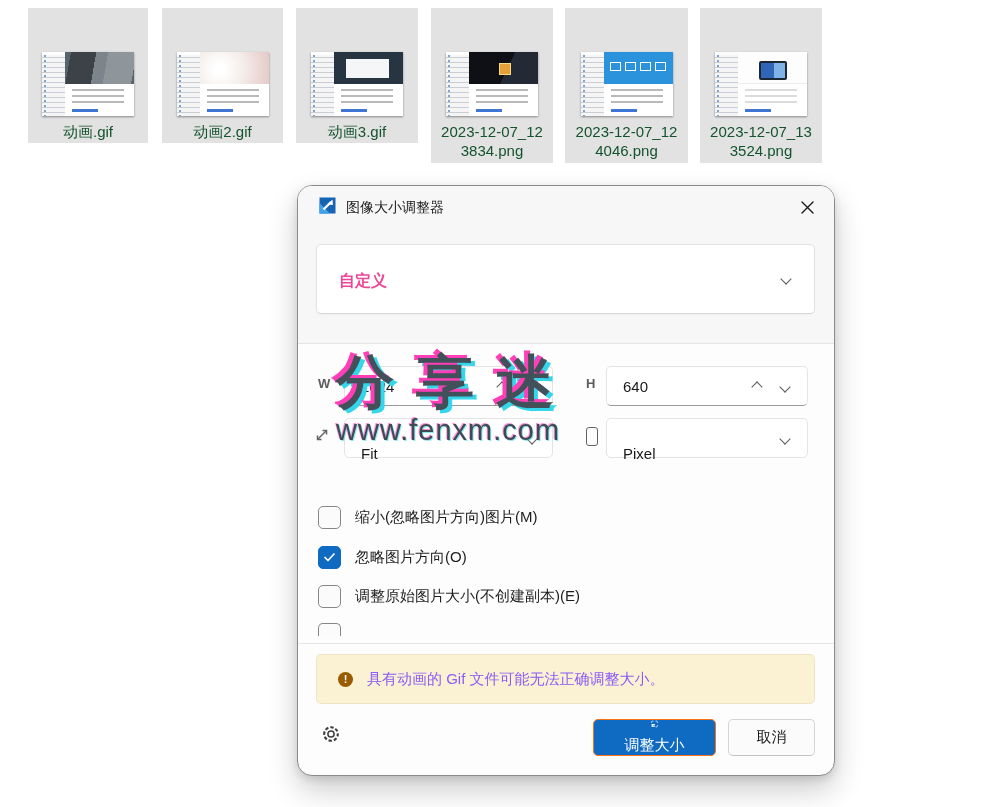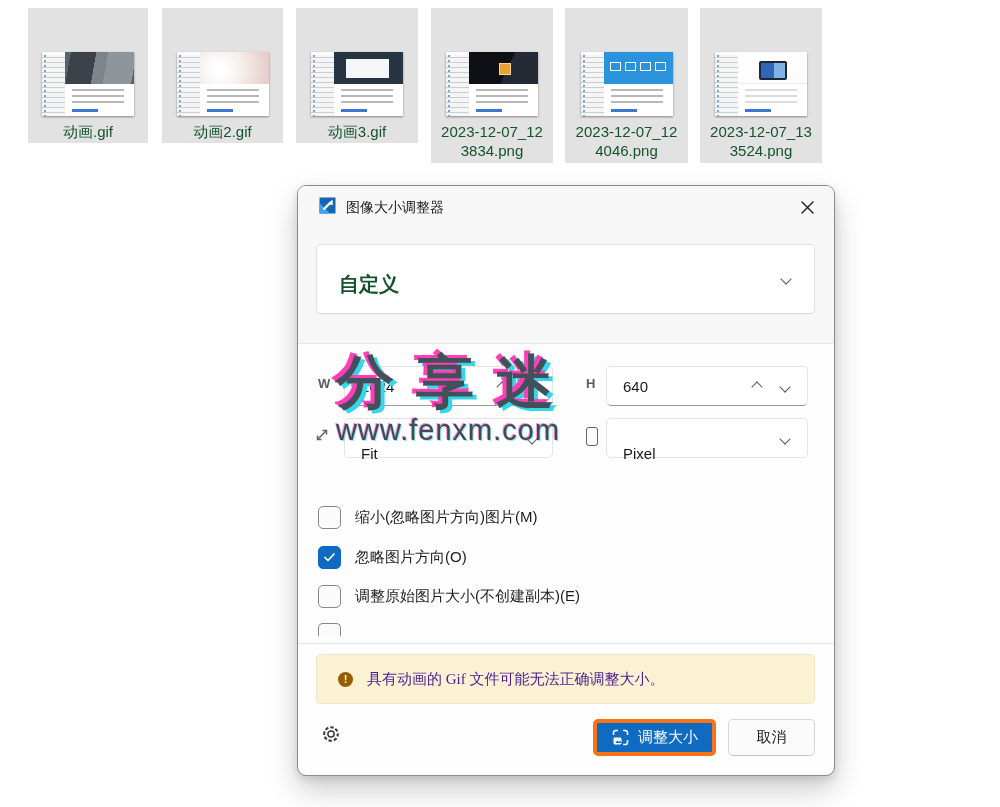--- a/index.html
+++ b/index.html
@@ -37,30 +37,30 @@
   .v5 .hero::after { content:""; position:absolute; left:6px; top:10px; width:9px; height:7px;
            border:1px solid #fff; background:transparent; box-shadow:15px 0 0 -1px #2a93dc,15px 0 0 0 #fff,30px 0 0 -1px #2a93dc,30px 0 0 0 #fff,45px 0 0 -1px #2a93dc,45px 0 0 0 #fff; }
   .v6 { background:#fbfbfb; }
   .v6 .hero { background:#fdfdfd; border-bottom:1px solid #ededed; }
   .v6 .hero::after { content:""; position:absolute; left:30%; top:28%; width:24px; height:15px;
            background:linear-gradient(90deg,#2f66b8 0 55%,#7fb3e8 55%); border:2px solid #1d2733; border-radius:2px; }
   .v6 .tbody::before { opacity:.5; }
 
   
   .dialog { position:absolute; left:297px; top:185px; width:538px; height:591px;
-            background:#fdfdfd; border:1px solid #8b8b8b; border-radius:9px;
+            background:#fdfdfd; border:1px solid #8b8b8b; border-radius:15px;
             box-shadow:0 14px 30px rgba(0,0,0,.20),0 3px 8px rgba(0,0,0,.12); overflow:hidden; }
   .dlg-top { position:absolute; left:0; top:0; right:0; height:158px; background:#f7f7f7; border-bottom:1px solid #e6e6e6; }
   .divider2 { position:absolute; left:0; right:0; top:457px; height:1px; background:#e6e6e6; }
   .dlg-title { position:absolute; left:48px; top:13px; font-size:14px; color:#1b1b1b; }
   .close-btn { position:absolute; right:16px; top:10px; width:22px; height:22px; display:flex; align-items:center; justify-content:center; cursor:pointer; }
 
   .card { position:absolute; background:#ffffff; border:1px solid #e4e4e4; border-radius:5px; }
   .preset { left:18px; top:58px; width:499px; height:70px; border-color:#e2e2e2; border-bottom-color:#d6d6d6; box-shadow:0 1px 2px rgba(0,0,0,.03); }
-  .preset-label { position:absolute; left:22px; top:26px; font-size:20px; font-weight:bold; color:#14532d; }
+  .preset-label { position:absolute; left:22px; top:26px; font-size:16px; font-weight:bold; color:#ec4899; }
 
   .field { border-bottom-color:#9a9a9a; }
   .field input { position:absolute; left:16px; top:0; width:120px; height:100%; border:none; outline:none; background:transparent; font:15px "Liberation Sans","DejaVu Sans",sans-serif; color:#191919; }
   .ddl-label { position:absolute; left:16px; top:11px; font-size:15px; color:#191919;margin-top:15px; }
   .f-w   { left:46px;  top:180px; width:209px; height:40px; }
   .f-h   { left:308px; top:180px; width:202px; height:40px; }
   .f-fit { left:46px;  top:232px; width:209px; height:40px; }
   .f-unit{ left:308px; top:232px; width:202px; height:40px; }
   .dim-label { position:absolute; font-size:13px; font-weight:bold; color:#5d5d5d; }
 
@@ -70,25 +70,25 @@
   .chev-box { position:absolute; width:20px; height:20px; display:flex; align-items:center; justify-content:center; cursor:pointer; }
 
   .cb-row { position:absolute; left:20px; height:24px; display:flex; align-items:center; cursor:pointer; }
   .cb { width:23px; height:23px; border:1px solid #878787; border-radius:5px; background:#fbfbfb; flex:0 0 auto; display:flex; align-items:center; justify-content:center; }
   .cb.checked { background:#0f6ac2; border-color:#0f6ac2; }
   .cb-label { margin-left:14px; font-size:15px; color:#1d1d1d; white-space:nowrap; }
   .cb-partial { position:absolute; left:20px; top:437px; width:23px; height:13px; border:1px solid #878787; border-bottom:none; border-radius:5px 5px 0 0; background:#fbfbfb; }
 
   .banner { position:absolute; left:18px; top:468px; width:499px; height:50px; background:#fbf2d3; border:1px solid rgba(0,0,0,.05); border-radius:5px; display:flex; align-items:center; }
   .warn-ic { width:15px; height:15px; border-radius:50%; background:#9a5a00; color:#fff; font-size:11px; font-weight:bold; line-height:15px; text-align:center; margin:0 14px 0 21px; flex:0 0 auto; }
-  .banner-text { font-size:15px; color:#4c1d95;font-family:Liberation Serif, serif; }
+  .banner-text { font-size:15px; color:#8b5cf6; }
 
   .gear-btn { position:absolute; left:20px; top:535px; width:26px; height:26px; display:flex; align-items:center; justify-content:center; cursor:pointer; }
   .btn { position:absolute; top:533px; height:37px; border-radius:5px; display:flex; align-items:center; justify-content:center; font-size:15px; cursor:pointer; }
-  .btn-primary { left:295px; width:123px; background:#0f6ac2; border:4px solid #f97316; color:#ffffff; gap:8px; }
+  .btn-primary { left:295px; width:123px; background:#0f6ac2; border:1px solid #f97316; color:#ffffff; gap:8px;flex-direction:column; }
   .btn-secondary { left:430px; width:87px; background:#fbfbfb; border:1px solid #d5d5d5; border-bottom-color:#c4c4c4; color:#1b1b1b; }
 
   
   .watermark { position:absolute; left:336px; top:352px; width:300px; z-index:50; pointer-events:none; text-align:left; }
   .wm-brand { font-size:58px; font-weight:bold; letter-spacing:22px; line-height:60px; color:#42505a; white-space:nowrap;
               text-shadow:-4px -3px 0 #ff3eb8, 4px 3px 0 #35d6ea; }
   .wm-url { margin-top:2px; font-size:29px; font-weight:normal; letter-spacing:1px; color:#3d4b55; white-space:nowrap;
             text-shadow:-1px -1px 0 rgba(255,62,184,.55), 1px 1px 0 rgba(53,214,234,.55); }
 </style>
 </head>

